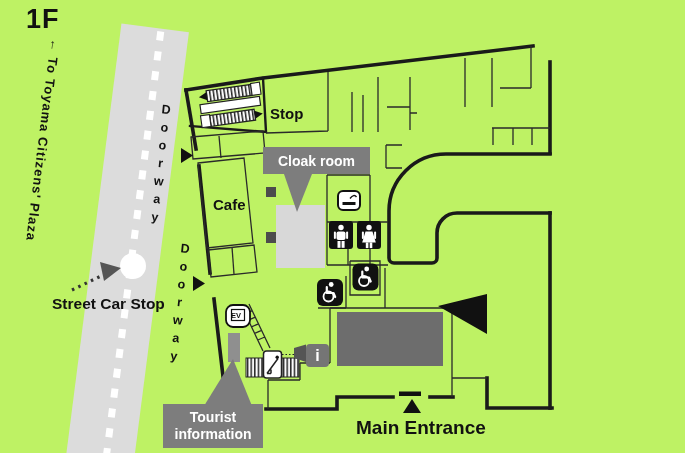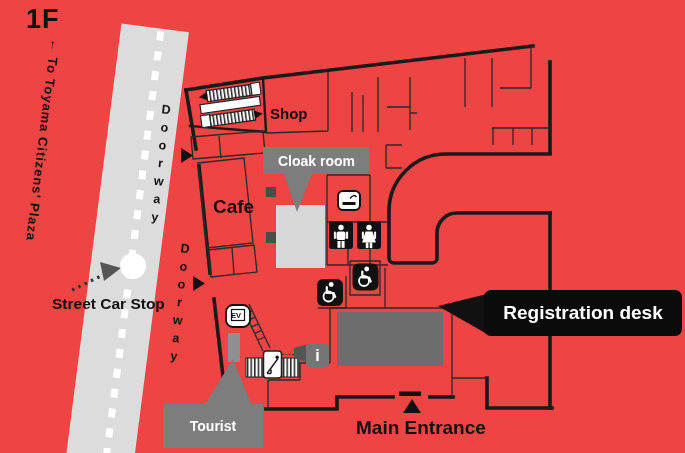--- a/index.html
+++ b/index.html
@@ -1,16 +1,16 @@
 <!DOCTYPE html>
 <html style="--road: #dcdcdc; --wall: #1a1a1a; --callout_gray: #7d7d7d; --callout_black: #0b0b0b; --desk_gray: #6d6d6d; --tourist_desk: #8f8f8f; --light_gray: #d8d8d8; --pillar: #4c4c4c; --info_gray: #757575; --arrow_gray: #555555;"><head>
 <meta charset="utf-8">
 <style>
   html,body{margin:0;padding:0;background:#fff;}
-  #stage{position:relative;width:685px;height:453px;background:#ef4444;overflow:hidden;
+  #stage{position:relative;width:685px;height:453px;background:#bef264;overflow:hidden;
          font-family:"Liberation Sans",sans-serif;}
   #map-svg{position:absolute;left:0;top:0;}
   .lbl{position:absolute;color:#111;font-weight:bold;white-space:nowrap;}
   .vtext{writing-mode:vertical-rl;}
   .upright{writing-mode:vertical-rl;text-orientation:upright;}
   .graybox{position:absolute;background:var(--callout_gray,#7d7d7d);color:#fff;font-weight:bold;
            display:flex;align-items:center;justify-content:center;text-align:right;}
   .blackbox{position:absolute;background:var(--callout_black,#0b0b0b);color:#fff;font-weight:bold;
             display:flex;align-items:center;justify-content:center;border-radius:7px;}
   
@@ -176,33 +176,33 @@
 </svg>
 
 <div class="lbl" style="left:26px;top:4px;font-size:27px;letter-spacing:1px;">1F</div>
 
 <div class="lbl vtext" style="left:48px;top:38px;font-size:13px;letter-spacing:1px;transform:rotate(7deg);transform-origin:top left;">← To Toyama Citizens' Plaza</div>
 
 <div class="lbl upright" style="left:160px;top:102px;font-size:12.5px;letter-spacing:4px;transform:rotate(6deg);transform-origin:top left;">Doorway</div>
 
 <div class="lbl upright" style="left:179px;top:241px;font-size:12.5px;letter-spacing:4px;transform:rotate(6deg);transform-origin:top left;">Doorway</div>
 
-<div class="lbl" style="left:270px;top:105px;font-size:15px;">Shop</div>
-
-<div class="lbl" style="left:213px;top:196px;font-size:19px;">Cafe</div>
+<div class="lbl" style="left:270px;top:105px;font-size:15px;">Stop</div>
+
+<div class="lbl" style="left:213px;top:196px;font-size:15px;">Cafe</div>
 
 <div class="lbl" style="left:4px;top:295px;font-size:15.5px;margin-left:48px;">Street Car Stop</div>
 
 <div class="graybox" style="left:263px;top:147px;width:107px;height:27px;font-size:14px;">Cloak room</div>
 
 <div class="graybox" style="left:163px;top:404px;width:100px;height:44px;font-size:14px;line-height:17px;flex-direction:column;">
   <span>Tourist</span>
+  <span>information</span>
 </div>
 
-<div class="blackbox" style="left:484px;top:290px;width:198px;height:46px;font-size:19px;">Registration desk</div>
 
 <div class="lbl" style="left:356px;top:417px;font-size:19px;">Main Entrance</div>
 
 <div class="lbl" style="left:231px;top:310.5px;width:14px;font-size:7.5px;text-align:left;">EV</div>
 
 <div style="position:absolute;left:306px;top:344px;width:23px;height:23px;background:var(--info_gray,#757575);border-radius:4px;color:#fff;font-weight:bold;font-size:16px;display:flex;align-items:center;justify-content:center;">
   <span>i</span>
 </div>
 
 </div>

